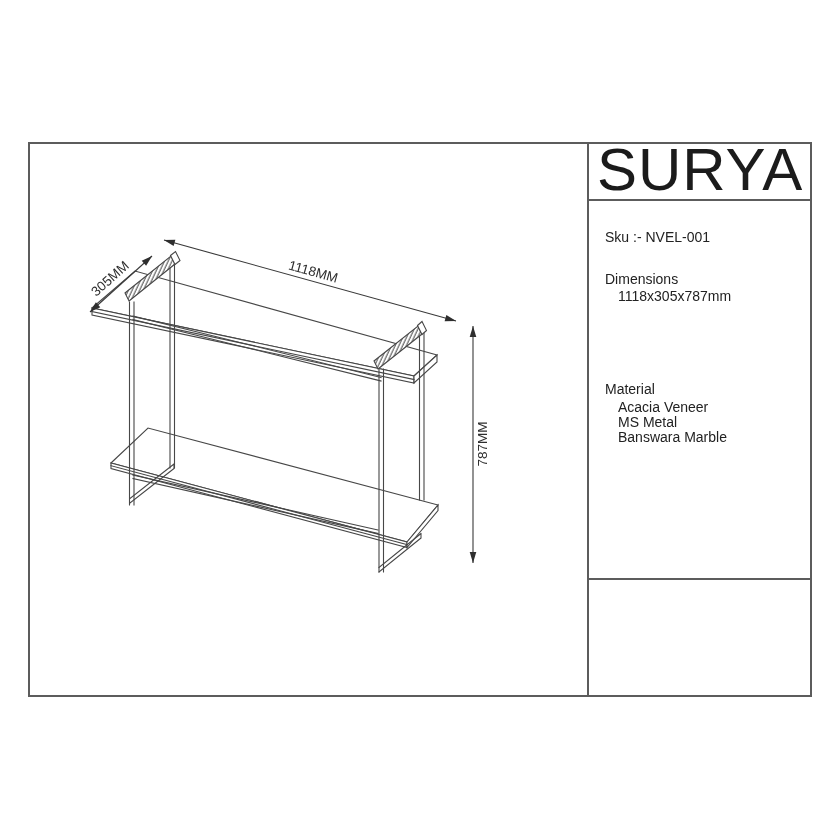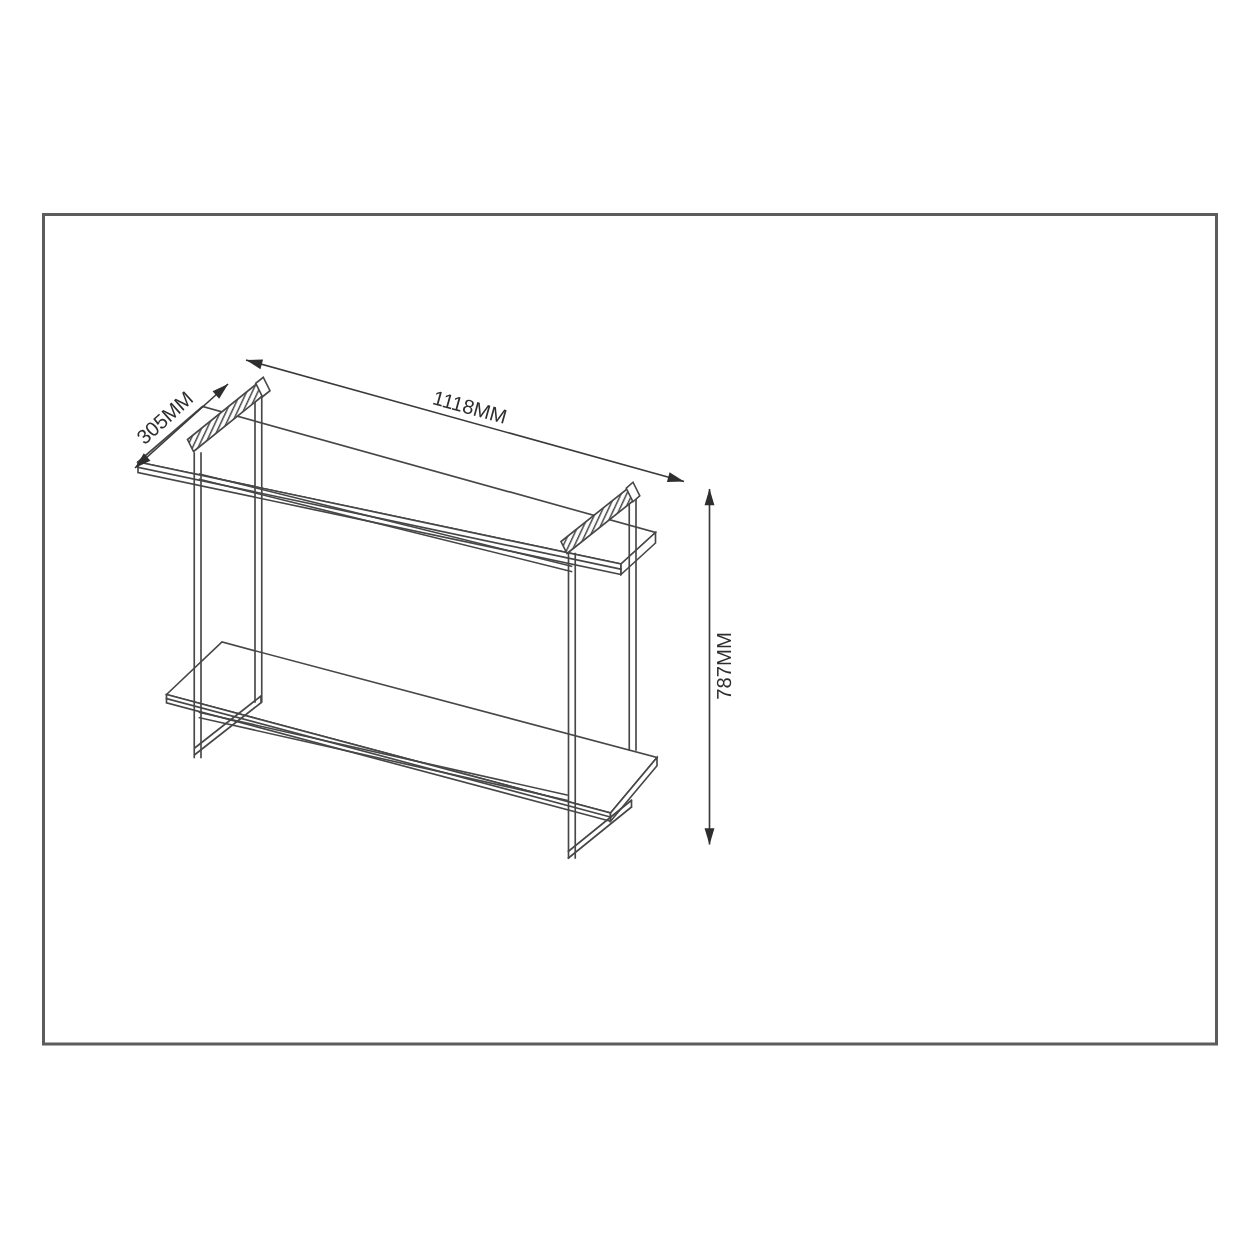--- a/index.html
+++ b/index.html
@@ -97,14 +97,29 @@
     </g>
 
     <g>
       <path class="dim" d="M473,326 L473,563" marker-start="url(#arr)" marker-end="url(#arr)"></path>
       <text transform="translate(487,444) rotate(-90)" text-anchor="middle">787MM</text>
     </g>
   </svg>
 
   <div class="frame"></div>
 
+  <div class="titleblock">
+    <div class="brandbox">
+      <div class="brand">SURYA</div>
+    </div>
+
+    <div class="tbtext t-sku">Sku :- NVEL-001</div>
+    <div class="tbtext t-dimh">Dimensions</div>
+    <div class="tbtext t-dimv">1118x305x787mm</div>
+    <div class="tbtext t-math">Material</div>
+    <div class="tbtext t-mat0">Acacia Veneer</div>
+    <div class="tbtext t-mat1">MS Metal</div>
+    <div class="tbtext t-mat2">Banswara Marble</div>
+
+    <div class="emptybox"></div>
+  </div>
 
 </div>
 
 </body></html>

